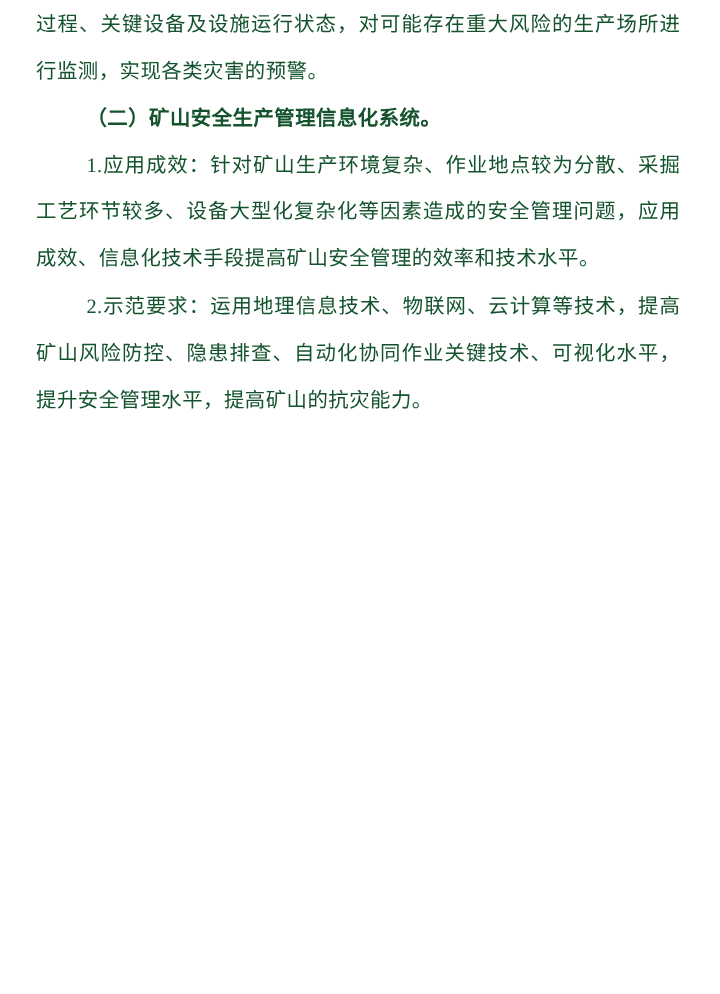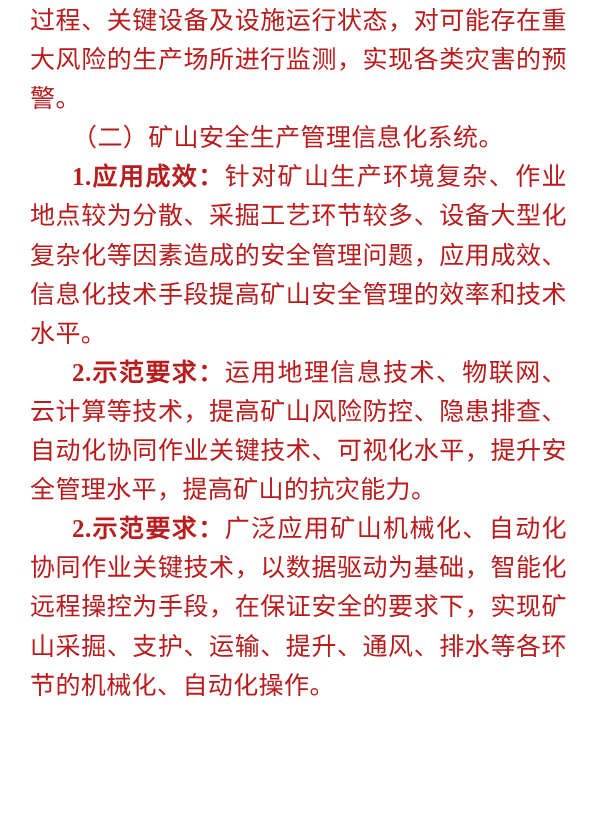--- a/index.html
+++ b/index.html
@@ -17,44 +17,43 @@
   }
   .doc-body {
     box-sizing: border-box;
     padding: 1px 33px 0 30px;
     color: #000000;
   }
   .doc-body p {
     margin: 0;
     padding: 0;
     font-family: "Liberation Serif", "DejaVu Serif", serif;
-    font-size: 25px;
+    font-size: 17px;
     line-height: 39.1px;
     letter-spacing: 0.4px;
-    color: #b91c1c;
+    color: #14532d;
     text-align: justify;
     text-justify: inter-character;
     word-break: break-all;
   }
   .doc-body p.indent {
     text-indent: 42px;
   }
   .doc-body p.heading {
     
-    font-weight: normal;
+    font-weight: bold;
   }
   .doc-body .bold-prefix {
-    font-weight: bold;
+    font-weight: normal;
   }
 </style>
 </head>
 <body>
 
 <div class="page">
   <div class="doc-body">
       <p class="body-para"><span>过程、关键设备及设施运行状态，对可能存在重大风险的生产场所进行监测，实现各类灾害的预警。</span></p>
       <p class="indent heading"><span>（二）矿山安全生产管理信息化系统。</span></p>
       <p class="indent body-para"><span class="bold-prefix">1.应用成效：</span><span>针对矿山生产环境复杂、作业地点较为分散、采掘工艺环节较多、设备大型化复杂化等因素造成的安全管理问题，应用成效、信息化技术手段提高矿山安全管理的效率和技术水平。</span></p>
       <p class="indent body-para"><span class="bold-prefix">2.示范要求：</span><span>运用地理信息技术、物联网、云计算等技术，提高矿山风险防控、隐患排查、自动化协同作业关键技术、可视化水平，提升安全管理水平，提高矿山的抗灾能力。</span></p>
-      <p class="indent body-para"><span class="bold-prefix">2.示范要求：</span><span>广泛应用矿山机械化、自动化协同作业关键技术，以数据驱动为基础，智能化远程操控为手段，在保证安全的要求下，实现矿山采掘、支护、运输、提升、通风、排水等各环节的机械化、自动化操作。</span></p>
       <p class="indent heading"></p>
     </div>
 </div>
 
 </body></html>

